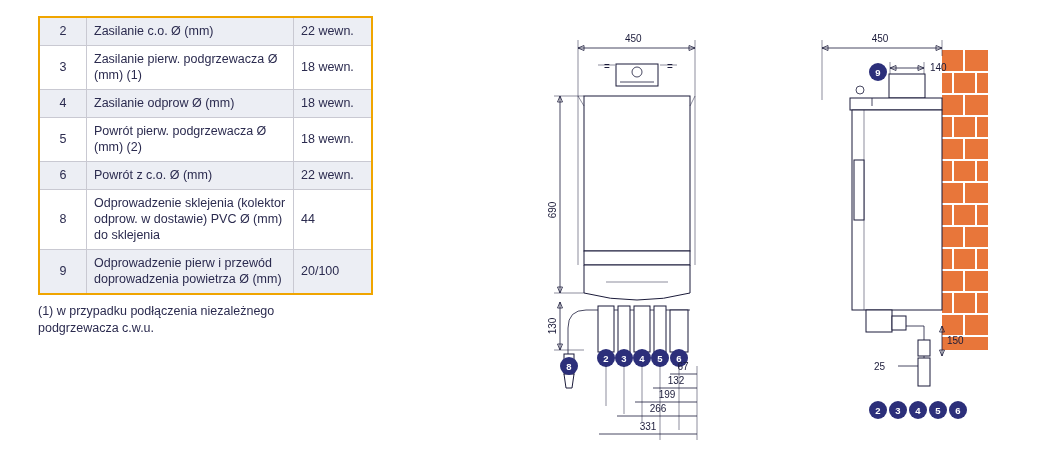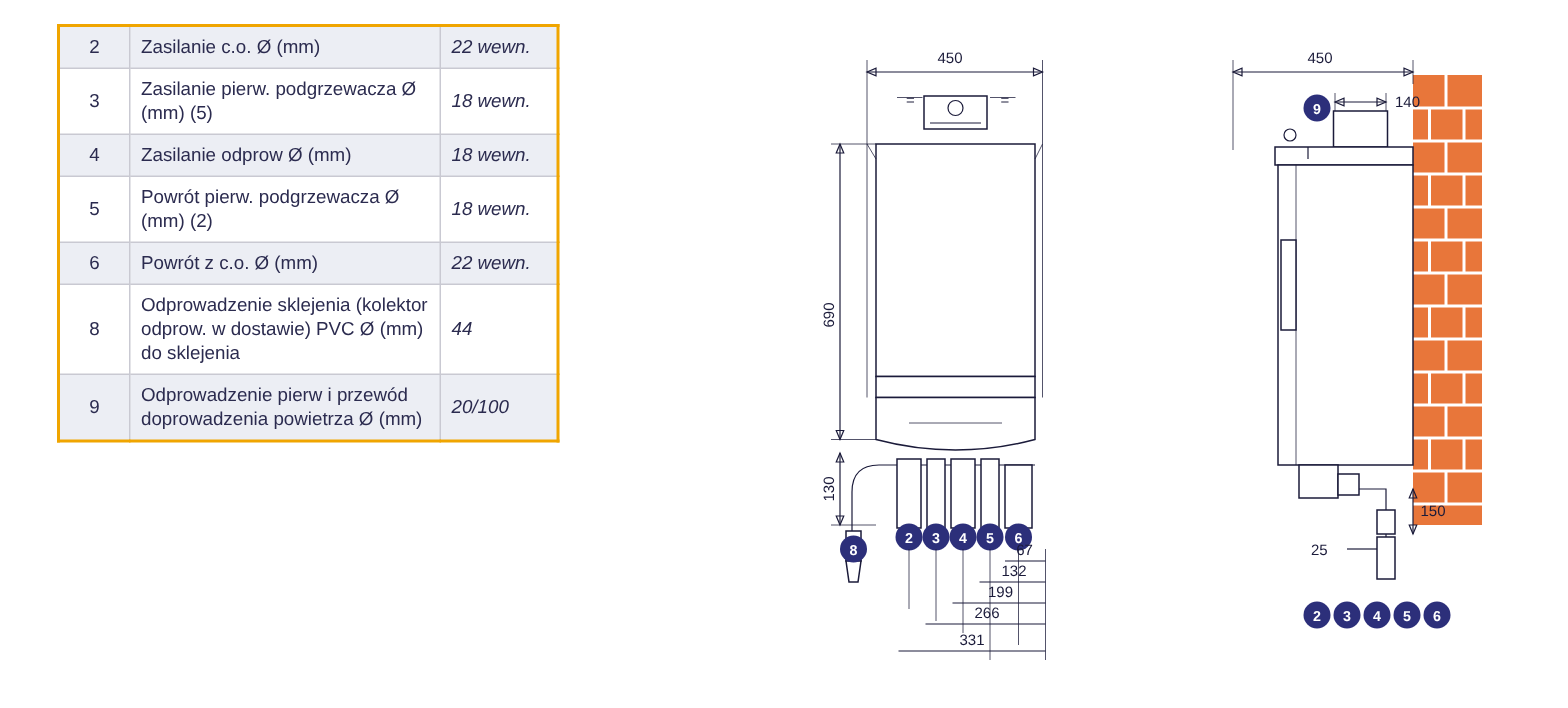--- a/index.html
+++ b/index.html
@@ -23,21 +23,21 @@
   table.spec td{
     border:1px solid #c9c9d2;
     font-size:12.5px;
     color:#2b2b4f;
     padding:5px 7px 6px 7px;
     vertical-align:middle;
     line-height:1.28;
   }
   td.c-num{width:32px;text-align:center;}
   td.c-desc{width:192px;}
-  td.c-val{width:auto;font-style:italic;}
+  td.c-val{width:auto;}
   tr.shade td{background:#eceef4;}
   tr.plain td{background:#ffffff;}
   table.spec tr:first-child td{border-top:none;}
   .note{
     margin-top:8px;
     font-size:12.5px;
     color:#2b2b4f;
     line-height:1.35;
     width:320px;
   }
@@ -60,21 +60,21 @@
 <div id="table-block">
   <table class="spec">
     <tbody>
       <tr class="shade">
         <td class="c-num">2</td>
         <td class="c-desc">Zasilanie c.o. Ø (mm)</td>
         <td class="c-val">22 wewn.</td>
       </tr>
       <tr class="plain">
         <td class="c-num">3</td>
-        <td class="c-desc">Zasilanie pierw. podgrzewacza Ø (mm) (5)</td>
+        <td class="c-desc">Zasilanie pierw. podgrzewacza Ø (mm) (1)</td>
         <td class="c-val">18 wewn.</td>
       </tr>
       <tr class="shade">
         <td class="c-num">4</td>
         <td class="c-desc">Zasilanie odprow Ø (mm)</td>
         <td class="c-val">18 wewn.</td>
       </tr>
       <tr class="plain">
         <td class="c-num">5</td>
         <td class="c-desc">Powrót pierw. podgrzewacza Ø (mm) (2)</td>
@@ -90,20 +90,21 @@
         <td class="c-desc">Odprowadzenie sklejenia (kolektor odprow. w dostawie) PVC Ø (mm) do sklejenia</td>
         <td class="c-val">44</td>
       </tr>
       <tr class="shade">
         <td class="c-num">9</td>
         <td class="c-desc">Odprowadzenie pierw i przewód doprowadzenia powietrza Ø (mm)</td>
         <td class="c-val">20/100</td>
       </tr>
     </tbody>
   </table>
+  <div class="note">(1) w przypadku podłączenia niezależnego podgrzewacza c.w.u.</div>
 </div>
 
 <div class="drawing" id="front-view">
 <svg width="230" height="450" viewBox="0 0 230 450">
 
   <g>
     <line class="ln" x1="58" y1="38" x2="175" y2="38"></line>
     <path class="ln" d="M58 38 l6 -2.5 v5 z" fill="#1b1b3a"></path>
     <path class="ln" d="M175 38 l-6 -2.5 v5 z" fill="#1b1b3a"></path>
     <line class="lnthin" x1="58" y1="30" x2="58" y2="86"></line>

